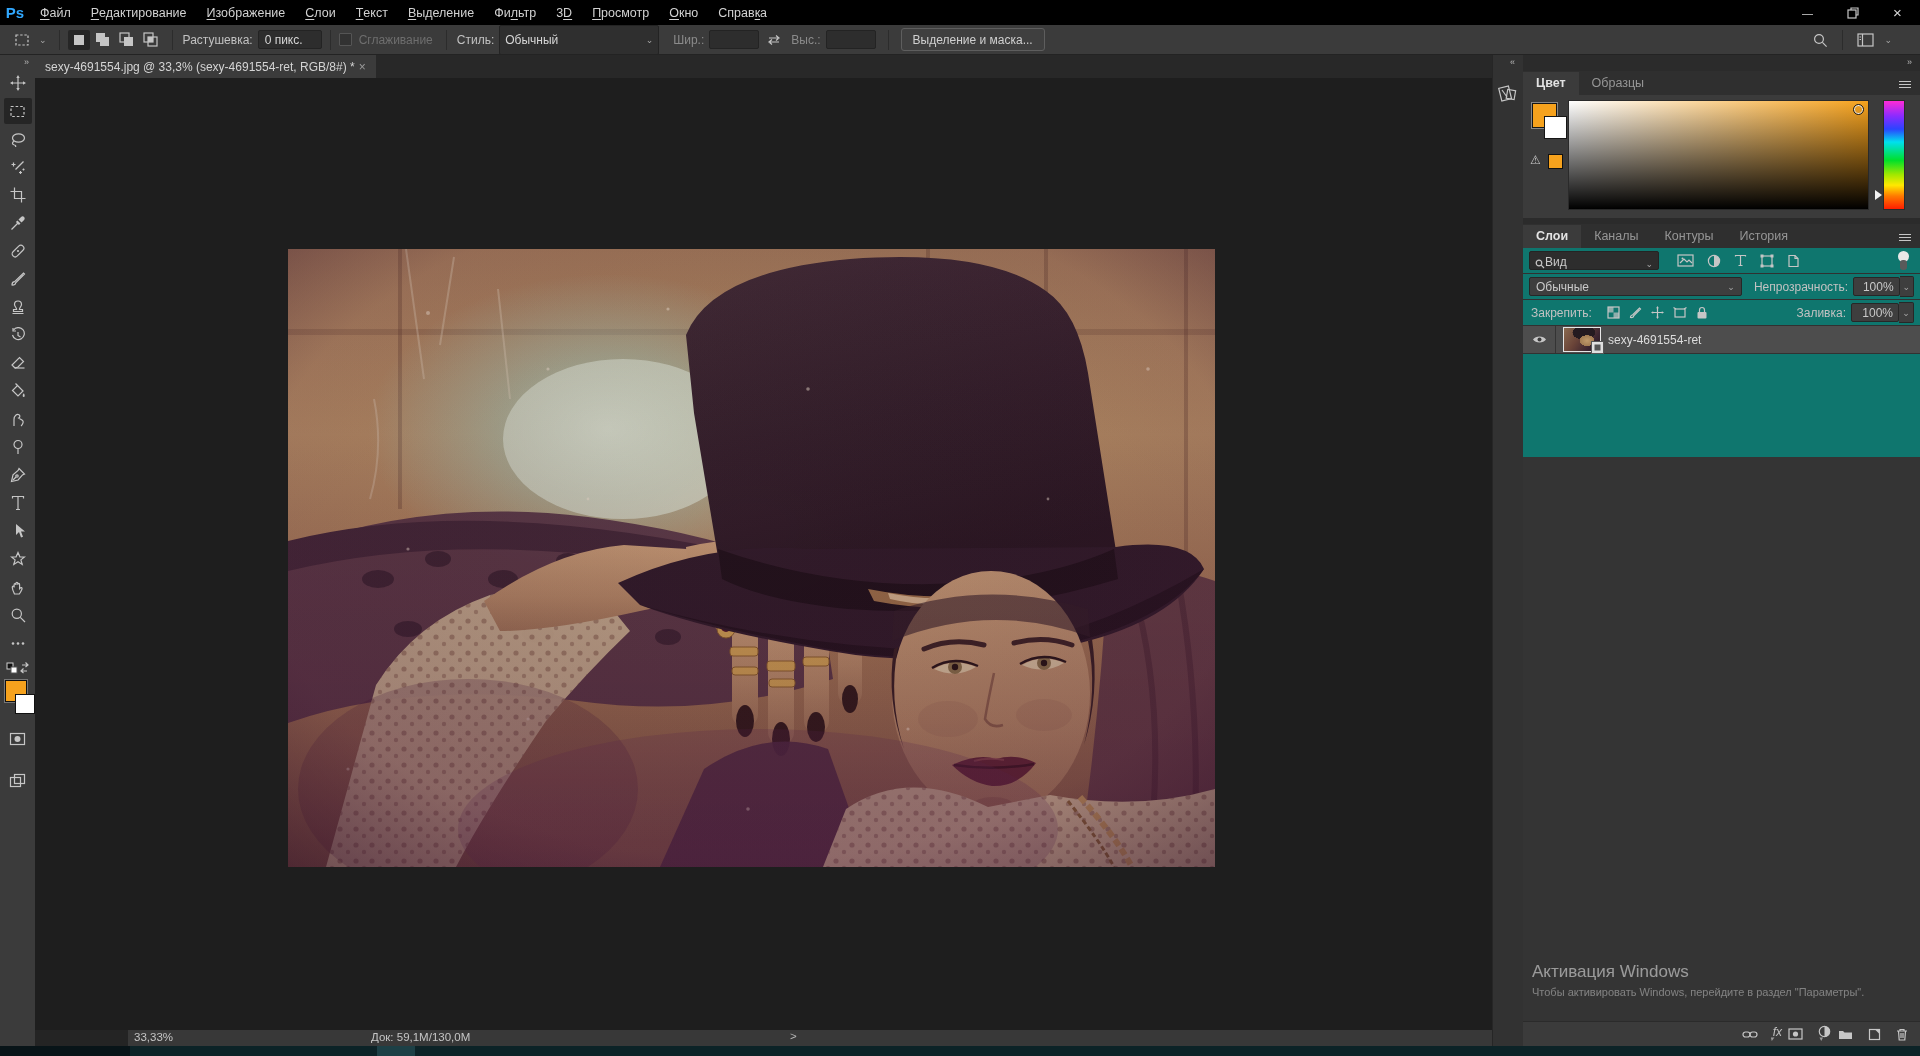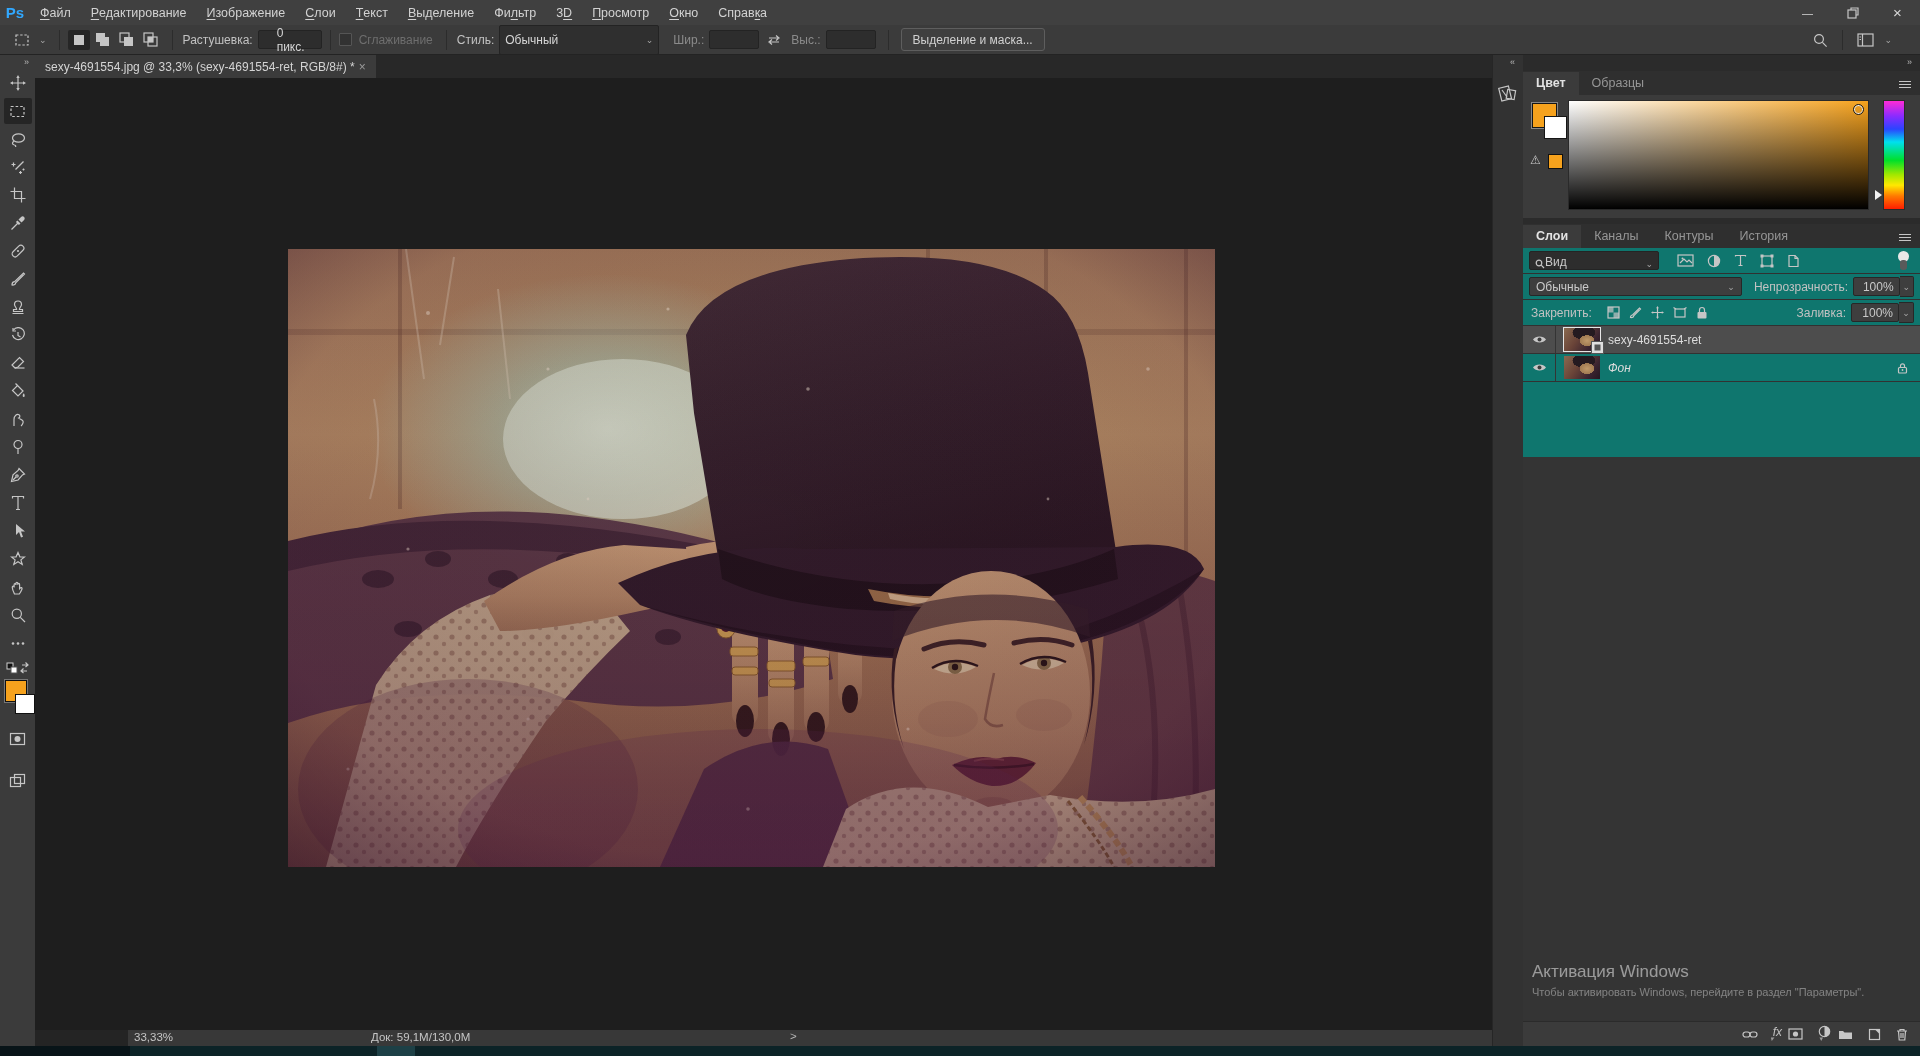--- a/index.html
+++ b/index.html
@@ -7,41 +7,41 @@
     width:1920px;height:1056px;position:relative;overflow:hidden;
     background:#1d1d1d;color:#c9c9c9;
     font-family:"Liberation Sans",sans-serif;font-size:12px;
     -webkit-user-select:none;user-select:none;
   }
   svg{display:block}
   .ic{stroke:#c6c6c6;fill:none;stroke-width:1.2}
   .icf{fill:#c6c6c6;stroke:none}
 
   
-  .titlebar{position:absolute;left:0;top:0;right:0;height:25px;background:#404040;display:flex;align-items:center}
+  .titlebar{position:absolute;left:0;top:0;right:0;height:25px;background:#000000;display:flex;align-items:center}
   .pslogo{width:30px;height:25px;display:flex;align-items:center;justify-content:center;
     color:#31a8ff;font-weight:bold;font-size:15px;letter-spacing:0}
   .menu{display:flex;align-items:center;height:100%}
   .mi{padding:0 10px;height:100%;display:flex;align-items:center;font-size:12.5px;color:#d2d2d2;cursor:default}
   .mi u{text-underline-offset:2px}
   .wincontrols{position:absolute;right:0;top:0;height:25px;display:flex}
   .wc{width:45px;height:25px;display:flex;align-items:center;justify-content:center;color:#d8d8d8}
 
   
   .optionsbar{position:absolute;left:0;top:25px;right:0;height:29px;background:#3b3b3b;
     border-bottom:1px solid #232323;display:flex;align-items:center;padding-left:10px}
   .osep{width:1px;height:20px;background:#2c2c2c;margin:0 8px}
   .toolpreset{display:flex;align-items:center;gap:3px;padding:2px 4px}
   .modebtn{width:22px;height:20px;display:flex;align-items:center;justify-content:center;margin-right:2px;border-radius:2px}
   .modebtn.active{background:#262626}
   .olabel{color:#c2c2c2;margin:0 5px 0 2px;white-space:nowrap}
   .olabel.dim{color:#8b8b8b}
   .olabel.disabled{color:#6e6e6e}
   .oinput{height:19px;background:#2d2d2d;border:1px solid #232323;border-radius:2px;color:#d6d6d6;
-    display:flex;align-items:center;padding:0 18px;box-sizing:border-box}
+    display:flex;align-items:center;padding:0 6px;box-sizing:border-box}
   .oselect{height:19px;background:#2f2f2f;border:1px solid #232323;border-radius:2px;color:#d6d6d6;
     display:flex;align-items:center;justify-content:space-between;padding:14px 5px;box-sizing:border-box}
   .chev{font-size:9px;color:#a8a8a8;margin-left:6px}
   .checkbox{width:11px;height:11px;background:#323232;border:1px solid #555;border-radius:1px;margin-right:5px}
   .obutton{height:21px;border:1px solid #5e5e5e;border-radius:3px;background:#3f3f3f;color:#d0d0d0;
     display:flex;align-items:center;padding:0 11px}
   .obar-right{position:absolute;right:28px;top:0;height:29px;display:flex;align-items:center;gap:14px}
 
   
   .toolbar{position:absolute;left:0;top:55px;bottom:10px;width:35px;background:#3b3b3b;
@@ -773,37 +773,20 @@
       </div>
       <div class="lthumb sel">
         <div class="badge">
           <svg width="7" height="7" viewBox="0 0 7 7">
               <rect x="0.5" y="0.5" width="6" height="6" fill="#555"></rect>
             </svg>
         </div>
       </div>
       <span class="lname">sexy-4691554-ret</span>
     </div>
-    <div class="layerrow">
-      <div class="eyecol">
-        <svg width="15" height="11" viewBox="0 0 15 11">
-            <path class="icf" d="M1 5.5C3.5 1.5 11.5 1.5 14 5.5 11.5 9.5 3.5 9.5 1 5.5z" fill="#d8d8d8"></path>
-            <circle cx="7.5" cy="5.5" r="2" fill="#3b3b3b"></circle>
-          </svg>
-      </div>
-      <div class="lthumb"></div>
-      <span class="lname italic">Фон</span>
-      <span class="lrowlock">
-        <svg width="11" height="12" viewBox="0 0 11 12">
-            <rect class="ic" x="1.5" y="5.5" width="8" height="5.5" rx="1"></rect>
-            <path class="ic" d="M3.5 5.5V3.8a2 2 0 014 0v1.7"></path>
-            <circle class="icf" cx="5.5" cy="8" r="0.9"></circle>
-          </svg>
-      </span>
-    </div>
 
     <div class="layersempty"></div>
 
     <div class="lp-bottom">
       <span>
           <svg width="16" height="9" viewBox="0 0 16 9">
             <rect class="ic" x="1" y="2" width="7" height="5" rx="2.5"></rect>
             <rect class="ic" x="8" y="2" width="7" height="5" rx="2.5"></rect>
           </svg>
         </span>

